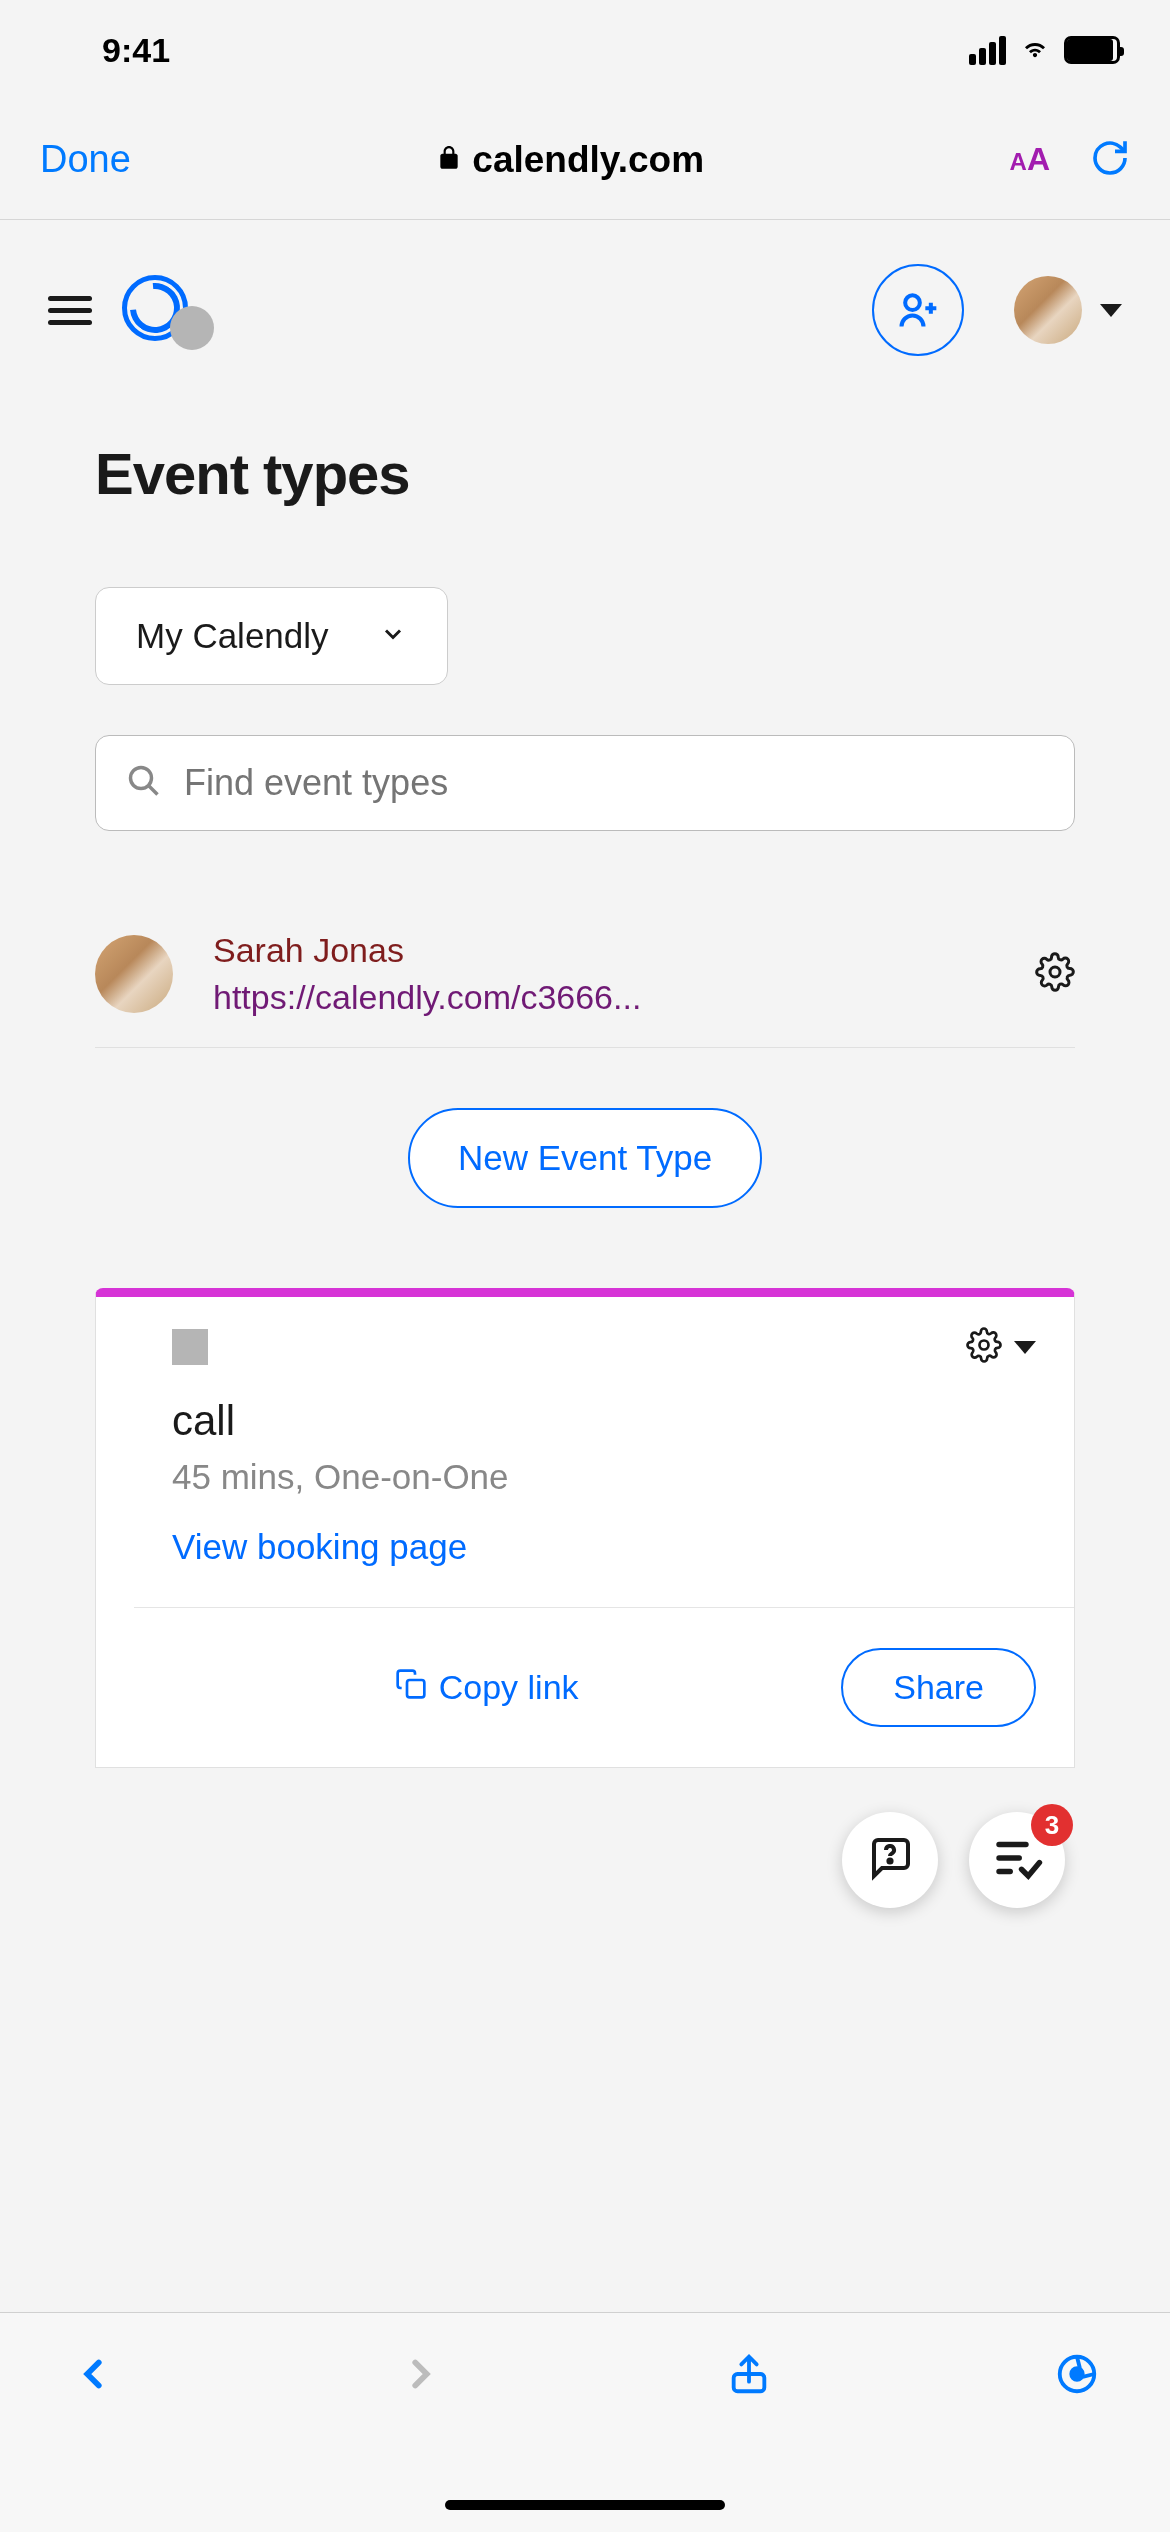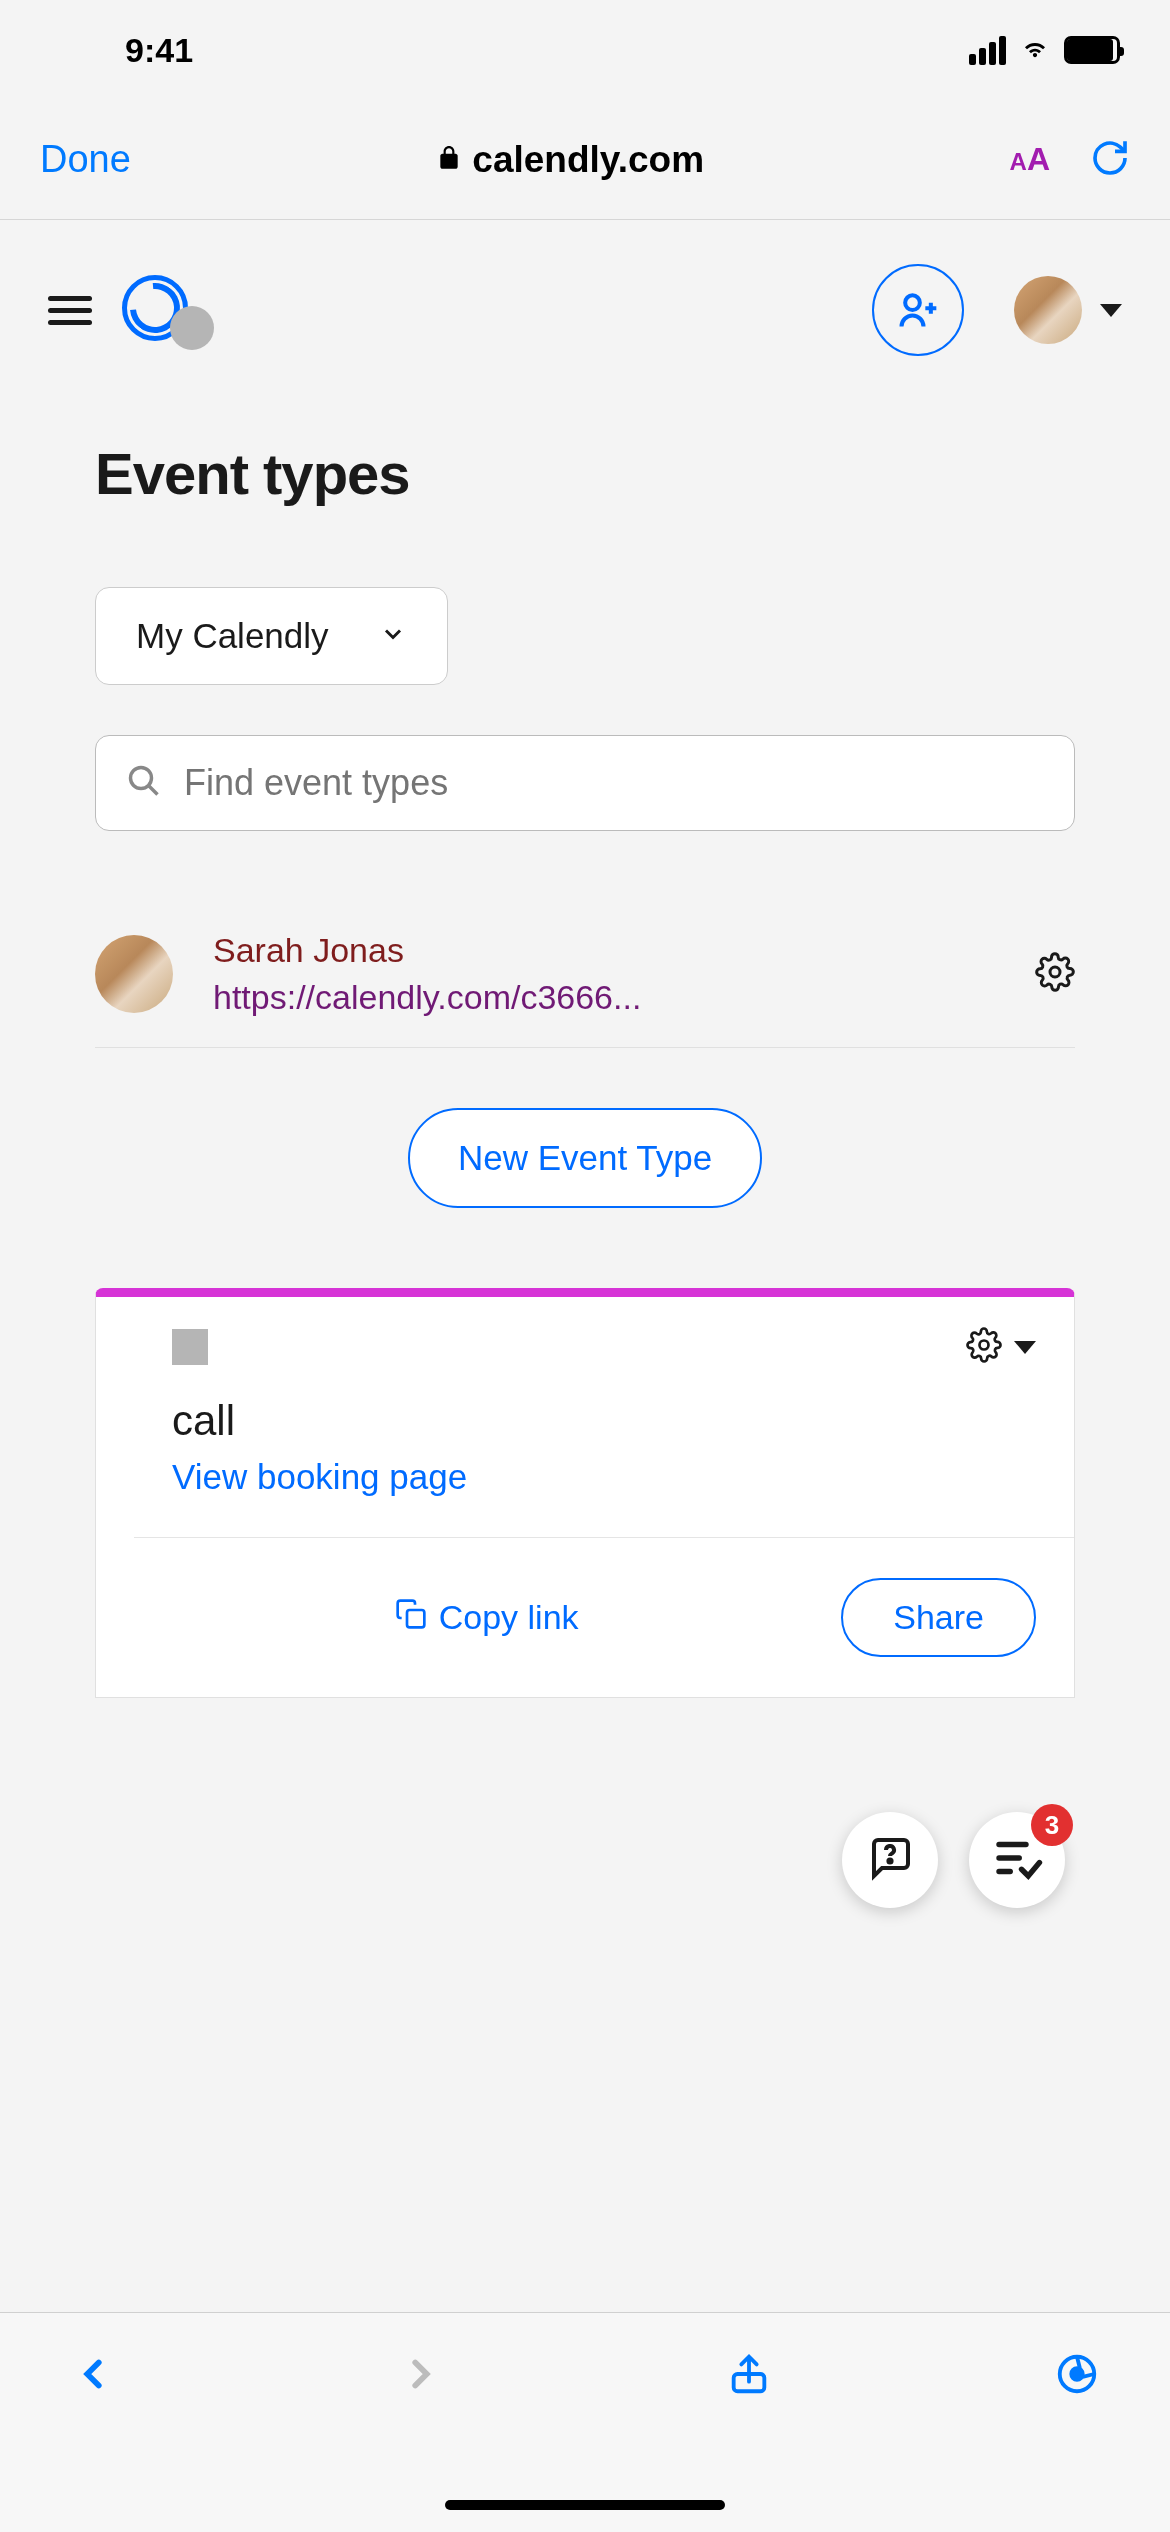--- a/index.html
+++ b/index.html
@@ -1,20 +1,20 @@
 <!DOCTYPE html>
 <html><head>
 <meta charset="utf-8">
 <style>
   * { margin: 0; padding: 0; box-sizing: border-box; font-family: -apple-system, BlinkMacSystemFont, 'Segoe UI', sans-serif; }
   body { width: 1170px; height: 2532px; background: #f4f4f4; position: relative; overflow: hidden; }
 
   
   .status-bar { height: 100px; display: flex; align-items: center; justify-content: space-between; padding: 0 50px; }
-  .status-time { font-size: 34px; font-weight: 600; color: #000; margin-left: 75px; }
+  .status-time { font-size: 34px; font-weight: 600; color: #000; margin-left: 52px; }
   .status-icons { display: flex; align-items: center; gap: 12px; }
   .signal-bars { display: flex; align-items: flex-end; gap: 3px; }
   .signal-bars span { width: 7px; background: #000; border-radius: 2px; }
   .signal-bars span:nth-child(1){height:11px}.signal-bars span:nth-child(2){height:17px}.signal-bars span:nth-child(3){height:23px}.signal-bars span:nth-child(4){height:29px}
   .wifi-icon svg { width: 34px; height: 34px; }
   .battery { width: 56px; height: 28px; border: 3px solid #000; border-radius: 7px; position: relative; }
   .battery::after { content:''; position:absolute; right:-7px; top:8px; width:4px; height:9px; background:#000; border-radius:0 3px 3px 0; }
   .battery-fill { background:#000; width:92%; height:100%; border-radius:3px; }
 
   
@@ -223,20 +223,21 @@
         <svg viewBox="0 0 24 24" fill="none" stroke="#1a1a1a" stroke-width="1.8">
                 <circle cx="12" cy="12" r="3"></circle>
                 <path d="M19.4 15a1.65 1.65 0 0 0 .33 1.82l.06.06a2 2 0 1 1-2.83 2.83l-.06-.06a1.65 1.65 0 0 0-1.82-.33 1.65 1.65 0 0 0-1 1.51V21a2 2 0 0 1-4 0v-.09a1.65 1.65 0 0 0-1-1.51 1.65 1.65 0 0 0-1.82.33l-.06.06a2 2 0 1 1-2.83-2.83l.06-.06a1.65 1.65 0 0 0 .33-1.82 1.65 1.65 0 0 0-1.51-1H3a2 2 0 0 1 0-4h.09a1.65 1.65 0 0 0 1.51-1 1.65 1.65 0 0 0-.33-1.82l-.06-.06a2 2 0 1 1 2.83-2.83l.06.06a1.65 1.65 0 0 0 1.82.33h0a1.65 1.65 0 0 0 1-1.51V3a2 2 0 0 1 4 0v.09a1.65 1.65 0 0 0 1 1.51 1.65 1.65 0 0 0 1.82-.33l.06-.06a2 2 0 1 1 2.83 2.83l-.06.06a1.65 1.65 0 0 0-.33 1.82v0a1.65 1.65 0 0 0 1.51 1H21a2 2 0 0 1 0 4h-.09a1.65 1.65 0 0 0-1.51 1z"></path>
               </svg>
       </span>
       <div class="caret-down"></div>
     </div>
   </div>
   <div class="card-body">
     <div class="event-title">call</div>
+    <div class="event-meta">45 mins, One-on-One</div>
     <div class="booking-link">View booking page</div>
   </div>
   <div class="card-footer">
     <div class="copy-link">
       <span>
         <svg viewBox="0 0 24 24" fill="none" stroke="#006bff" stroke-width="2">
                 <rect x="9" y="9" width="13" height="13" rx="2"></rect>
                 <path d="M5 15H4a2 2 0 0 1-2-2V4a2 2 0 0 1 2-2h9a2 2 0 0 1 2 2v1"></path>
               </svg>
       </span>

